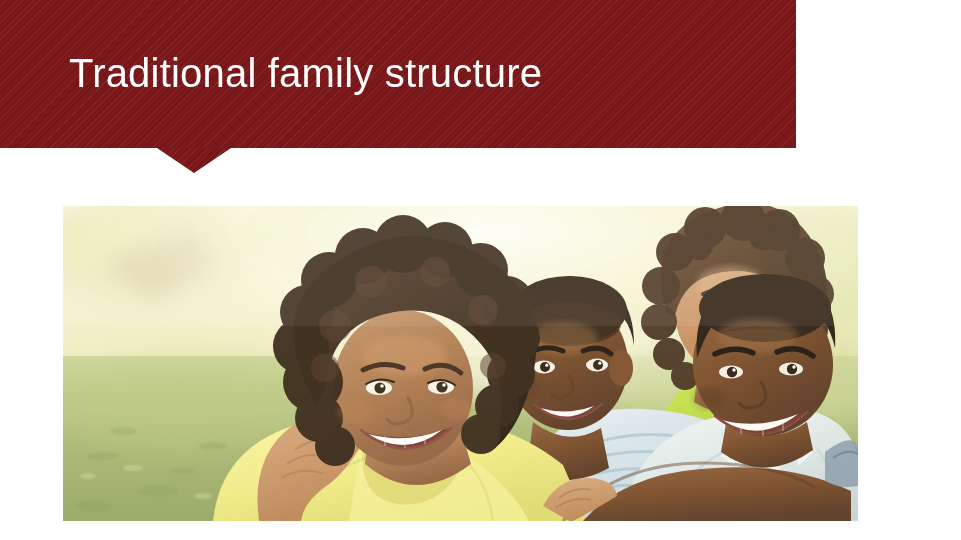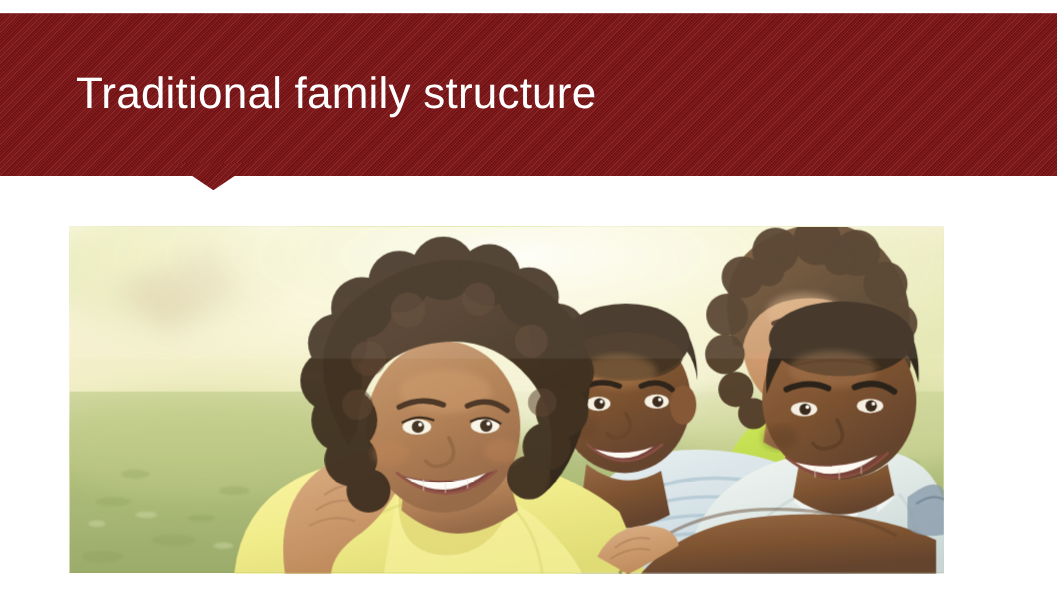--- a/index.html
+++ b/index.html
@@ -18,22 +18,22 @@
   .slide {
     position: absolute;
     inset: 0;
     background: #ffffff;
   }
 
   
   .header-band {
     position: absolute;
     left: 0;
-    top: 12px;
-    width: 961px;
+    top: 0;
+    width: 796px;
     height: 148px;
     background-color: #7c1416;
     background-image:
       repeating-linear-gradient(
         135deg,
         rgba(255,255,255,0.075) 0px,
         rgba(255,255,255,0.075) 1px,
         rgba(0,0,0,0.11) 1px,
         rgba(0,0,0,0.11) 2px,
         rgba(255,255,255,0.03) 2px,

